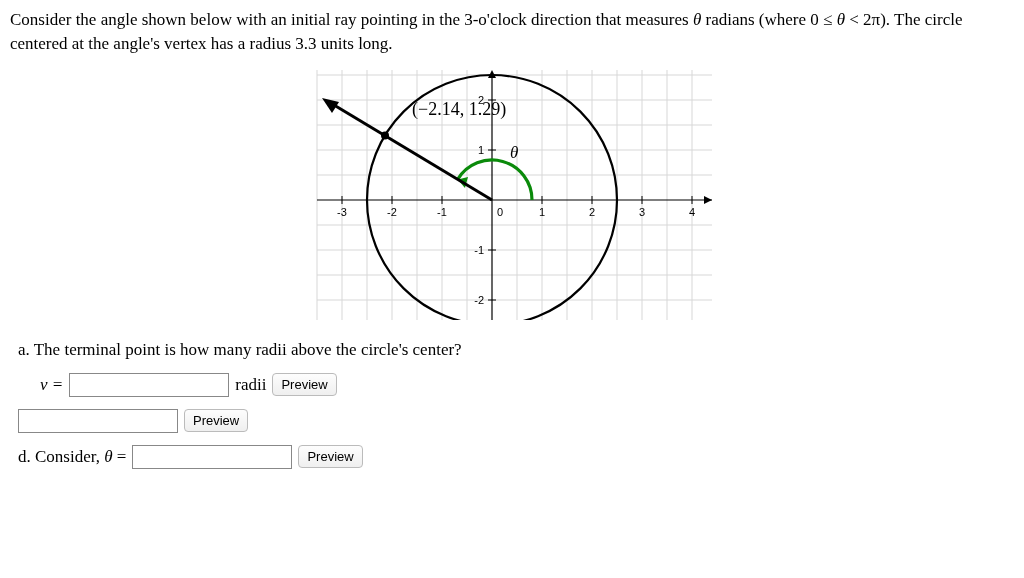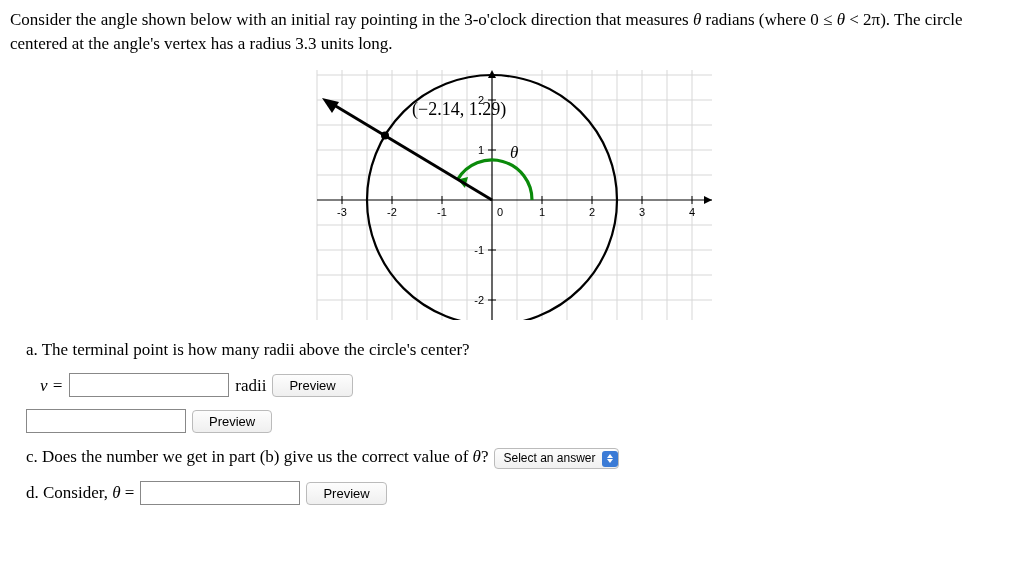--- a/index.html
+++ b/index.html
@@ -11,35 +11,35 @@
     line-height: 1.4;
   }
   .intro { margin-bottom: 0; }
   .figure-wrap {
     display: flex;
     justify-content: center;
     margin: 4px 0 18px 0;
   }
   svg { display: block; }
   .questions { margin-top: 8px; }
-  .qrow { margin: 12px 16px; display: flex; align-items: flex-end; flex-wrap: wrap; gap: 6px; }
+  .qrow { margin: 12px 8px; display: flex; align-items: flex-start; flex-wrap: wrap; gap: 6px; }
   .indent { margin-left: 30px; }
   input[type="text"] {
     border: 1px solid #888;
     height: 20px;
     padding: 1px 4px;
     font-family: inherit;
     font-size: 14px;
     background: #fff;
   }
   .w-med { width: 150px; }
   button.preview {
     font-family: Arial, sans-serif;
     font-size: 13px;
-    padding: 3px 16px;
+    padding: 3px 8px;
     border: 1px solid #bbb;
     border-radius: 4px;
     background: linear-gradient(#fdfdfd, #efefef);
     cursor: pointer;
   }
   .select-wrap {
     display: inline-flex;
     align-items: center;
     font-family: Arial, sans-serif;
     font-size: 12px;
@@ -174,32 +174,20 @@
     <input type="text" class="w-med" style="">
     <span>radii</span>
     <button class="preview">Preview</button>
   </div>
 
   <div class="qrow">
     <input type="text" class="w-med" style="">
     <button class="preview">Preview</button>
   </div>
 
-  <div class="qrow">
-    <span>
-      <span>c. Does the number we get in part (b) give us the correct value of </span><span class="math-i">θ</span><span>?</span>
-    </span>
-    <span class="select-wrap">
-      <span>Select an answer</span>
-      <span class="select-caret">
-        <span class="tri-up"></span>
-          <span class="tri-down"></span>
-      </span>
-    </span>
-  </div>
 
   <div class="qrow">
     <span>
       <span>d. Consider, </span><span class="math-i">θ</span><span> =</span>
     </span>
     <input type="text" class="w-med" style="">
     <button class="preview">Preview</button>
   </div>
 
 </div>

